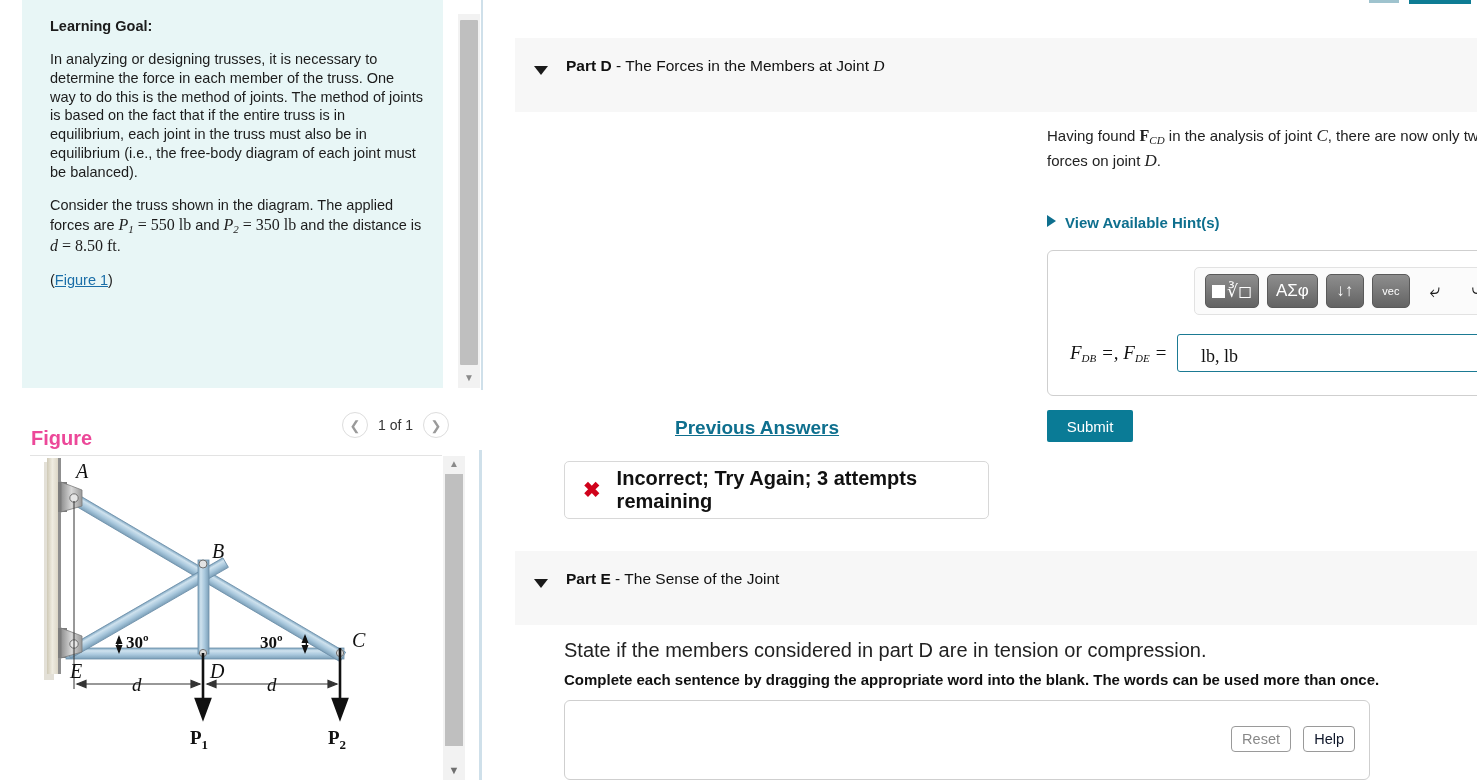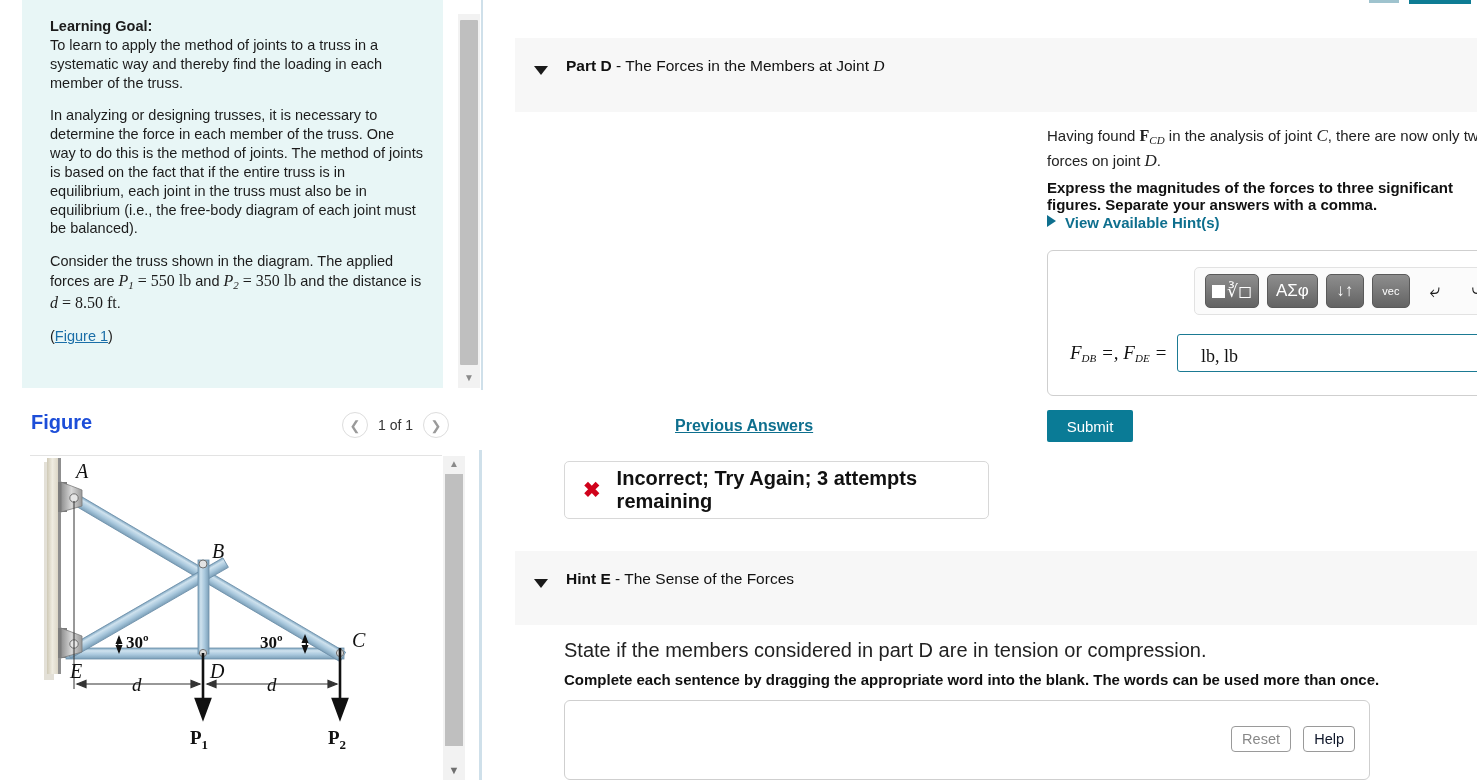--- a/index.html
+++ b/index.html
@@ -28,21 +28,21 @@
 
   
   .sb-goal{position:absolute;left:458px;top:0;width:22px;height:388px;background:#fff;}
   .sb-goal .track{position:absolute;left:0;top:14px;width:22px;bottom:0;background:#f2f2f2;}
   .sb-goal .thumb{position:absolute;left:2px;top:20px;width:18px;height:345px;background:#bfbfbf;border-radius:1px;}
   .sb-goal .arr-dn{position:absolute;left:0;bottom:2px;width:22px;height:16px;text-align:center;line-height:16px;color:#8a8a8a;font-size:10px;}
   .divider-v{position:absolute;left:481px;top:0;width:2px;height:390px;background:#cfe0ea;}
 
   
   .fig-head{position:absolute;left:22px;top:400px;width:437px;height:50px;}
-  .fig-title{position:absolute;left:9px;top:11px;font-size:20px;font-weight:bold;color:#1d4ed8;}
+  .fig-title{position:absolute;left:9px;top:27px;font-size:20px;font-weight:bold;color:#ec4899;}
   .pager{position:absolute;right:10px;top:12px;display:flex;align-items:center;gap:10px;}
   .circ-btn{width:26px;height:26px;border-radius:50%;border:1px solid #ddd;background:#fff;
     display:flex;align-items:center;justify-content:center;color:#9a9a9a;font-size:13px;box-sizing:border-box;cursor:pointer;}
   .pager-label{font-size:14px;color:#333;}
   .fig-rule{position:absolute;left:30px;top:455px;width:412px;height:1px;background:#e3e3e3;}
 
   
   .fig-body{position:absolute;left:22px;top:456px;width:421px;height:324px;background:#fff;overflow:hidden;}
   .sb-fig{position:absolute;left:443px;top:456px;width:22px;height:324px;background:#f2f2f2;}
   .sb-fig .arr-up{position:absolute;left:0;top:0;width:22px;height:16px;text-align:center;line-height:16px;color:#8a8a8a;font-size:10px;}
@@ -92,21 +92,21 @@
 
   .ans-row{position:absolute;left:0;top:78px;width:703px;height:48px;display:flex;align-items:center;}
   .ans-label{margin-left:22px;font-family:"Liberation Serif",serif;font-style:italic;font-size:19px;color:#111;white-space:nowrap;}
   .ans-input{margin-left:10px;width:468px;height:38px;border:1px solid #1b7a93;border-radius:3px;background:#fff;box-sizing:border-box;
     font-size:15px;padding:0 8px;outline:none;}
 
   .units{position:absolute;left:1201px;top:346px;font-family:"Liberation Serif",serif;font-size:18px;color:#111;}
 
   .submit-btn{position:absolute;left:564px;top:410px;width:86px;height:32px;background:#0a7b96;color:#fff;
     border:none;border-radius:2px;font-size:15px;cursor:pointer;font-family:"Liberation Sans",sans-serif;}
-  .prev-ans{position:absolute;left:675px;top:417px;color:#0e6f8e;font-weight:bold;font-size:16px;
+  .prev-ans{position:absolute;left:675px;top:417px;color:#0e6f8e;font-weight:bold;font-size:19px;
     text-decoration:underline;cursor:pointer;}
 
   .incorrect{position:absolute;left:564px;top:461px;width:425px;height:58px;border:1px solid #d8d8d8;border-radius:5px;
     background:#fff;display:flex;align-items:center;box-sizing:border-box;}
   .xmark{color:#d0021b;font-size:21px;font-weight:bold;margin-left:18px;}
   .inc-text{margin-left:16px;font-size:20px;font-weight:bold;color:#111;}
 
   
   .dragbox{position:absolute;left:564px;top:700px;width:806px;height:80px;border:1px solid #cfcfcf;
     border-radius:6px;background:#fff;box-sizing:border-box;}
@@ -121,21 +121,20 @@
 <body>
 
 <div class="page">
 
   <div class="left-col">
 
     <div class="goal-wrap">
       <div class="goal-box">
         <p>
           <span class="goal-title">Learning Goal:</span>
-          <span>To learn to apply the method of joints to a truss in a systematic way and thereby find the loading in each member of the truss.</span>
         </p>
         <p>In analyzing or designing trusses, it is necessary to determine the force in each member of the truss. One way to do this is the method of joints. The method of joints is based on the fact that if the entire truss is in equilibrium, each joint in the truss must also be in equilibrium (i.e., the free-body diagram of each joint must be balanced).</p>
         <p>
           <span>Consider the truss shown in the diagram. The applied forces are </span><span class="mth">P</span><span class="mth sub">1</span><span class="mthn"> = 550 lb</span><span> and </span><span class="mth">P</span><span class="mth sub">2</span><span class="mthn"> = 350 lb</span><span> and the distance is </span><span class="mth">d</span><span class="mthn"> = 8.50 ft</span><span>.</span>
         </p>
         <p><span>(</span><a href="#">Figure 1</a><span>)</span></p>
       </div>
 
       <div class="sb-goal">
         <div class="track"></div>
@@ -286,21 +285,20 @@
         <b>Part D</b><span class="dash"> - </span><span class="subname">The Forces in the Members at Joint </span><span class="mth" style="font-size:15.5px">D</span>
       </div>
     </div>
 
     <div class="qbody" style="top:124px;left:564px;">
       <div class="qtext">
         <span>Having found </span><span class="mthn" style="font-weight:bold">F</span><span class="mth sub">CD</span><span> in the analysis of joint </span><span class="mth" style="font-size:17px">C</span><span>, there are now only two unknown forces acting on joint </span><span>. Determine the two unknown forces on joint </span><span class="mth" style="font-size:17px">D</span><span>.</span>
       </div>
     </div>
 
-    <div style="position:absolute;left:564px;top:179px;" class="qbold">Express the magnitudes of the forces to three significant figures. Separate your answers with a comma.</div>
 
     <div style="position:absolute;left:564px;top:214px;">
       <span class="hint-tri"></span><span class="hint-link">View Available Hint(s)</span>
     </div>
 
     <div class="ans-card">
       <div class="mtoolbar">
         <div class="mbtn sq">
           <span class="sqglyph"></span>
             <span class="rootglyph">∛◻</span>
@@ -327,21 +325,21 @@
     <div class="prev-ans" style="left:192px;">Previous Answers</div>
 
     <div class="incorrect" style="left:81px;">
       <span class="xmark">✖</span>
       <span class="inc-text">Incorrect; Try Again; 3 attempts remaining</span>
     </div>
 
     <div class="part-head" style="top:551px;">
       <div class="caret"></div>
       <div class="ptitle">
-        <b>Hint E</b><span class="dash"> - </span><span class="subname">The Sense of the Forces</span>
+        <b>Part E</b><span class="dash"> - </span><span class="subname">The Sense of the Joint</span>
       </div>
 
     </div>
 
     <div style="position:absolute;left:81px;top:639px;font-size:20px;color:#222;">State if the members considered in part D are in tension or compression.</div>
     <div class="qbold" style="position:absolute;left:81px;top:671px;">Complete each sentence by dragging the appropriate word into the blank. The words can be used more than once.</div>
 
     <div class="dragbox" style="left:81px;">
       <button class="sbtn dim" style="right:78px;top:25px;">Reset</button>
       <button class="sbtn on" style="right:14px;top:25px;">Help</button>

